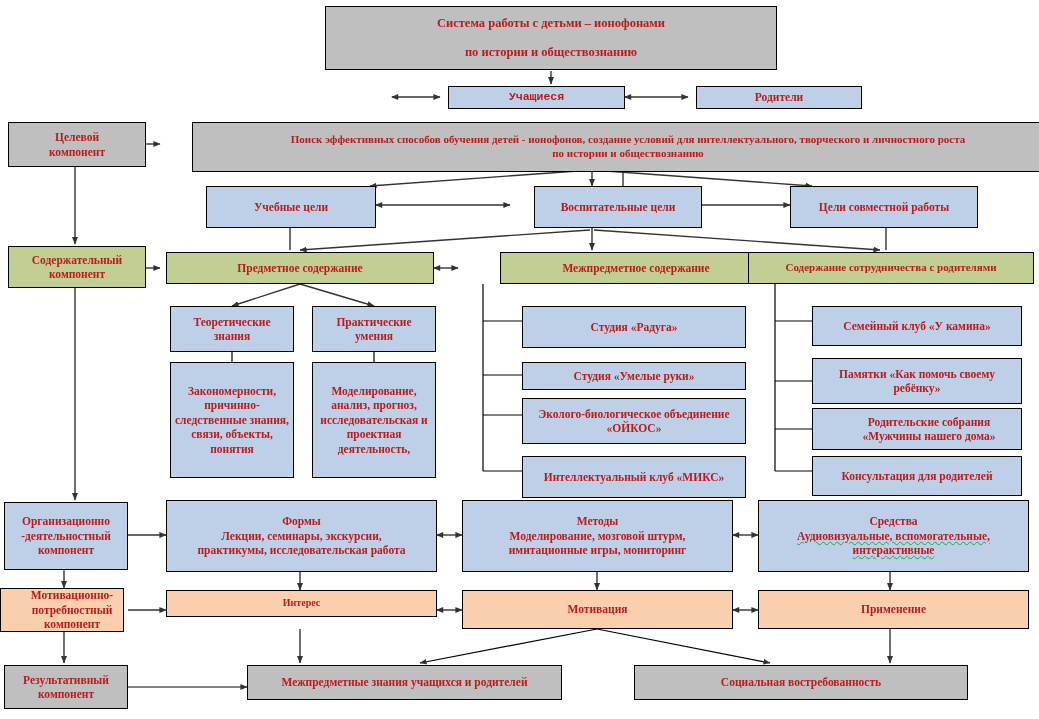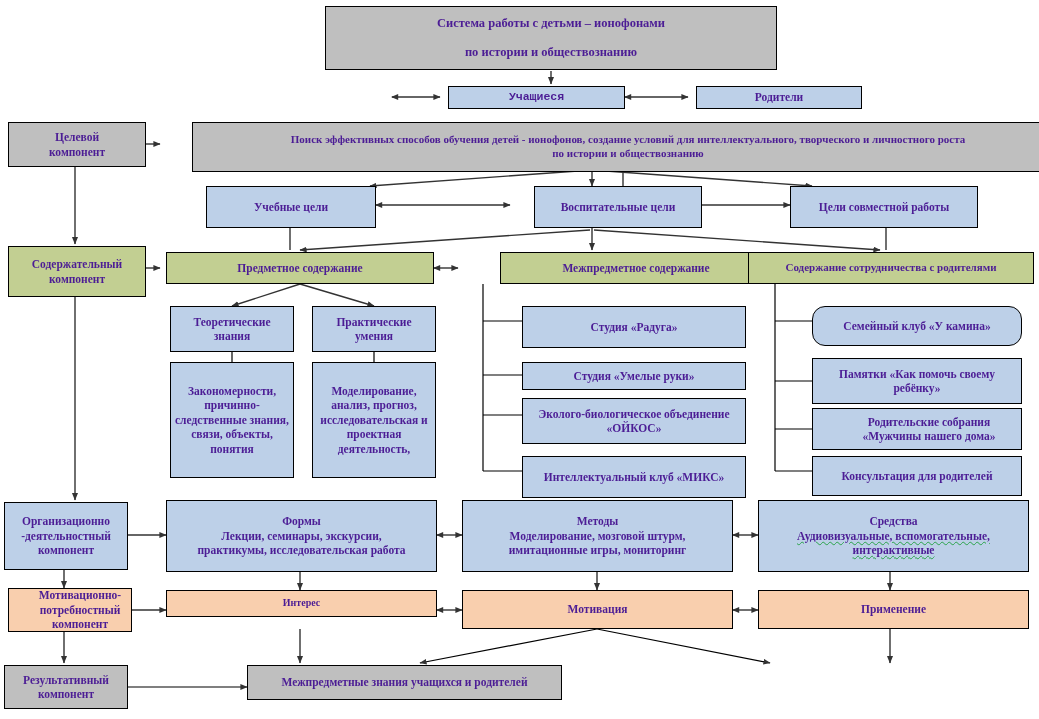--- a/index.html
+++ b/index.html
@@ -1,20 +1,20 @@
 <!DOCTYPE html>
 <html><head>
 <meta charset="utf-8">
 <style>
   html,body{margin:0;padding:0;background:#ffffff;}
   body{font-family:"Liberation Serif", serif;}
   #canvas{position:relative;width:1039px;height:719px;background:#fff;overflow:hidden;}
   .box{position:absolute;box-sizing:border-box;border:1px solid #000;
        display:flex;align-items:center;justify-content:center;text-align:center;
-       font-weight:bold;color:#4c1d95;line-height:1.25;padding:2px 4px;z-index:2;}
+       font-weight:bold;color:#b91c1c;line-height:1.25;padding:2px 4px;z-index:2;}
   .gray{background:#bfbfbf;}
   .blue{background:#bdd0e8;}
   .green{background:#c2cf92;}
   .peach{background:#f9cfae;}
   .stack{flex-direction:column;}
   .ln1{display:block;}
   .spell{ text-decoration:underline; text-decoration-style:wavy;
           text-decoration-color:#2aa34a; text-decoration-thickness:1px;}
   svg.wires{position:absolute;left:0;top:0;width:1039px;height:719px;z-index:1;}
   .w{stroke:#333333;stroke-width:1.4;fill:none;}
@@ -116,30 +116,30 @@
     <span class="ln1" style="margin-top:13px">по истории и обществознанию</span>
   </div>
 
   <div class="box blue" style="left:448px;top:86px;width:177px;height:23px;font-size:11.5px;font-family:Liberation Mono, monospace;">Учащиеся</div>
   <div class="box blue" style="left:696px;top:86px;width:166px;height:23px;font-size:11.5px;">Родители</div>
 
   <div class="box gray stack" style="left:8px;top:122px;width:138px;height:45px;font-size:11.5px;">
     <span>Целевой</span>
     <span>компонент</span>
   </div>
-  <div class="box green stack" style="left:8px;top:246px;width:138px;height:51px;font-size:11.5px;">
+  <div class="box green stack" style="left:8px;top:246px;width:138px;height:42px;font-size:11.5px;">
     <span>Содержательный</span>
     <span>компонент</span>
   </div>
   <div class="box blue stack" style="left:4px;top:502px;width:124px;height:68px;font-size:11.5px;">
     <span>Организационно</span>
     <span>-деятельностный</span>
     <span>компонент</span>
   </div>
-  <div class="box peach stack" style="left:8px;top:588px;width:124px;height:44px;font-size:11.5px;padding-left:24px;">
+  <div class="box peach stack" style="left:0;top:588px;width:124px;height:44px;font-size:11.5px;padding-left:24px;">
     <span>Мотивационно-</span>
     <span>потребностный</span>
     <span>компонент</span>
   </div>
   <div class="box gray stack" style="left:4px;top:665px;width:124px;height:44px;font-size:11.5px;">
     <span>Результативный</span>
     <span>компонент</span>
   </div>
 
   <div class="box gray stack" style="left:160px;top:122px;width:872px;height:50px;font-size:11px;margin-left:32px;">
@@ -164,21 +164,21 @@
     <span>умения</span>
   </div>
   <div class="box blue" style="left:170px;top:362px;width:124px;height:116px;font-size:11.5px;">Закономерности, причинно-следственные знания, связи, объекты, понятия</div>
   <div class="box blue" style="left:312px;top:362px;width:124px;height:116px;font-size:11.5px;">Моделирование, анализ, прогноз, исследовательская и проектная деятельность,</div>
 
   <div class="box blue" style="left:522px;top:306px;width:224px;height:42px;font-size:11.5px;">Студия «Радуга»</div>
   <div class="box blue" style="left:522px;top:362px;width:224px;height:28px;font-size:11.5px;">Студия «Умелые руки»</div>
   <div class="box blue" style="left:522px;top:398px;width:224px;height:46px;font-size:11.5px;">Эколого-биологическое объединение «ОЙКОС»</div>
   <div class="box blue" style="left:522px;top:456px;width:224px;height:42px;font-size:11.5px;">Интеллектуальный клуб «МИКС»</div>
 
-  <div class="box blue" style="left:812px;top:306px;width:210px;height:40px;font-size:11.5px;border-radius:13px;">Семейный клуб «У камина»</div>
+  <div class="box blue" style="left:812px;top:306px;width:210px;height:40px;font-size:11.5px;">Семейный клуб «У камина»</div>
   <div class="box blue" style="left:812px;top:358px;width:210px;height:46px;font-size:11.5px;">Памятки «Как помочь своему ребёнку»</div>
   <div class="box blue" style="left:812px;top:408px;width:210px;height:42px;font-size:11.5px;padding-left:28px;">Родительские собрания «Мужчины нашего дома»</div>
   <div class="box blue" style="left:812px;top:456px;width:210px;height:40px;font-size:11.5px;">Консультация для родителей</div>
 
   <div class="box blue stack" style="left:166px;top:500px;width:271px;height:72px;font-size:11.5px;">
     <span>Формы</span>
     <span>Лекции, семинары, экскурсии,</span>
     <span>практикумы, исследовательская работа</span>
   </div>
   <div class="box blue stack" style="left:462px;top:500px;width:271px;height:72px;font-size:11.5px;">
@@ -190,14 +190,15 @@
     <span>Средства</span>
     <span class="spell">Аудиовизуальные, вспомогательные,</span>
     <span class="spell">интерактивные</span>
   </div>
 
   <div class="box peach" style="left:166px;top:590px;width:271px;height:27px;font-size:10px;">Интерес</div>
   <div class="box peach" style="left:462px;top:590px;width:271px;height:39px;font-size:11.5px;">Мотивация</div>
   <div class="box peach" style="left:758px;top:590px;width:271px;height:39px;font-size:11.5px;">Применение</div>
 
   <div class="box gray" style="left:247px;top:665px;width:315px;height:35px;font-size:11.5px;">Межпредметные знания учащихся и родителей</div>
+  <div class="box gray" style="left:634px;top:665px;width:334px;height:35px;font-size:11.5px;">Социальная востребованность</div>
 
 </div>
 
 </body></html>

